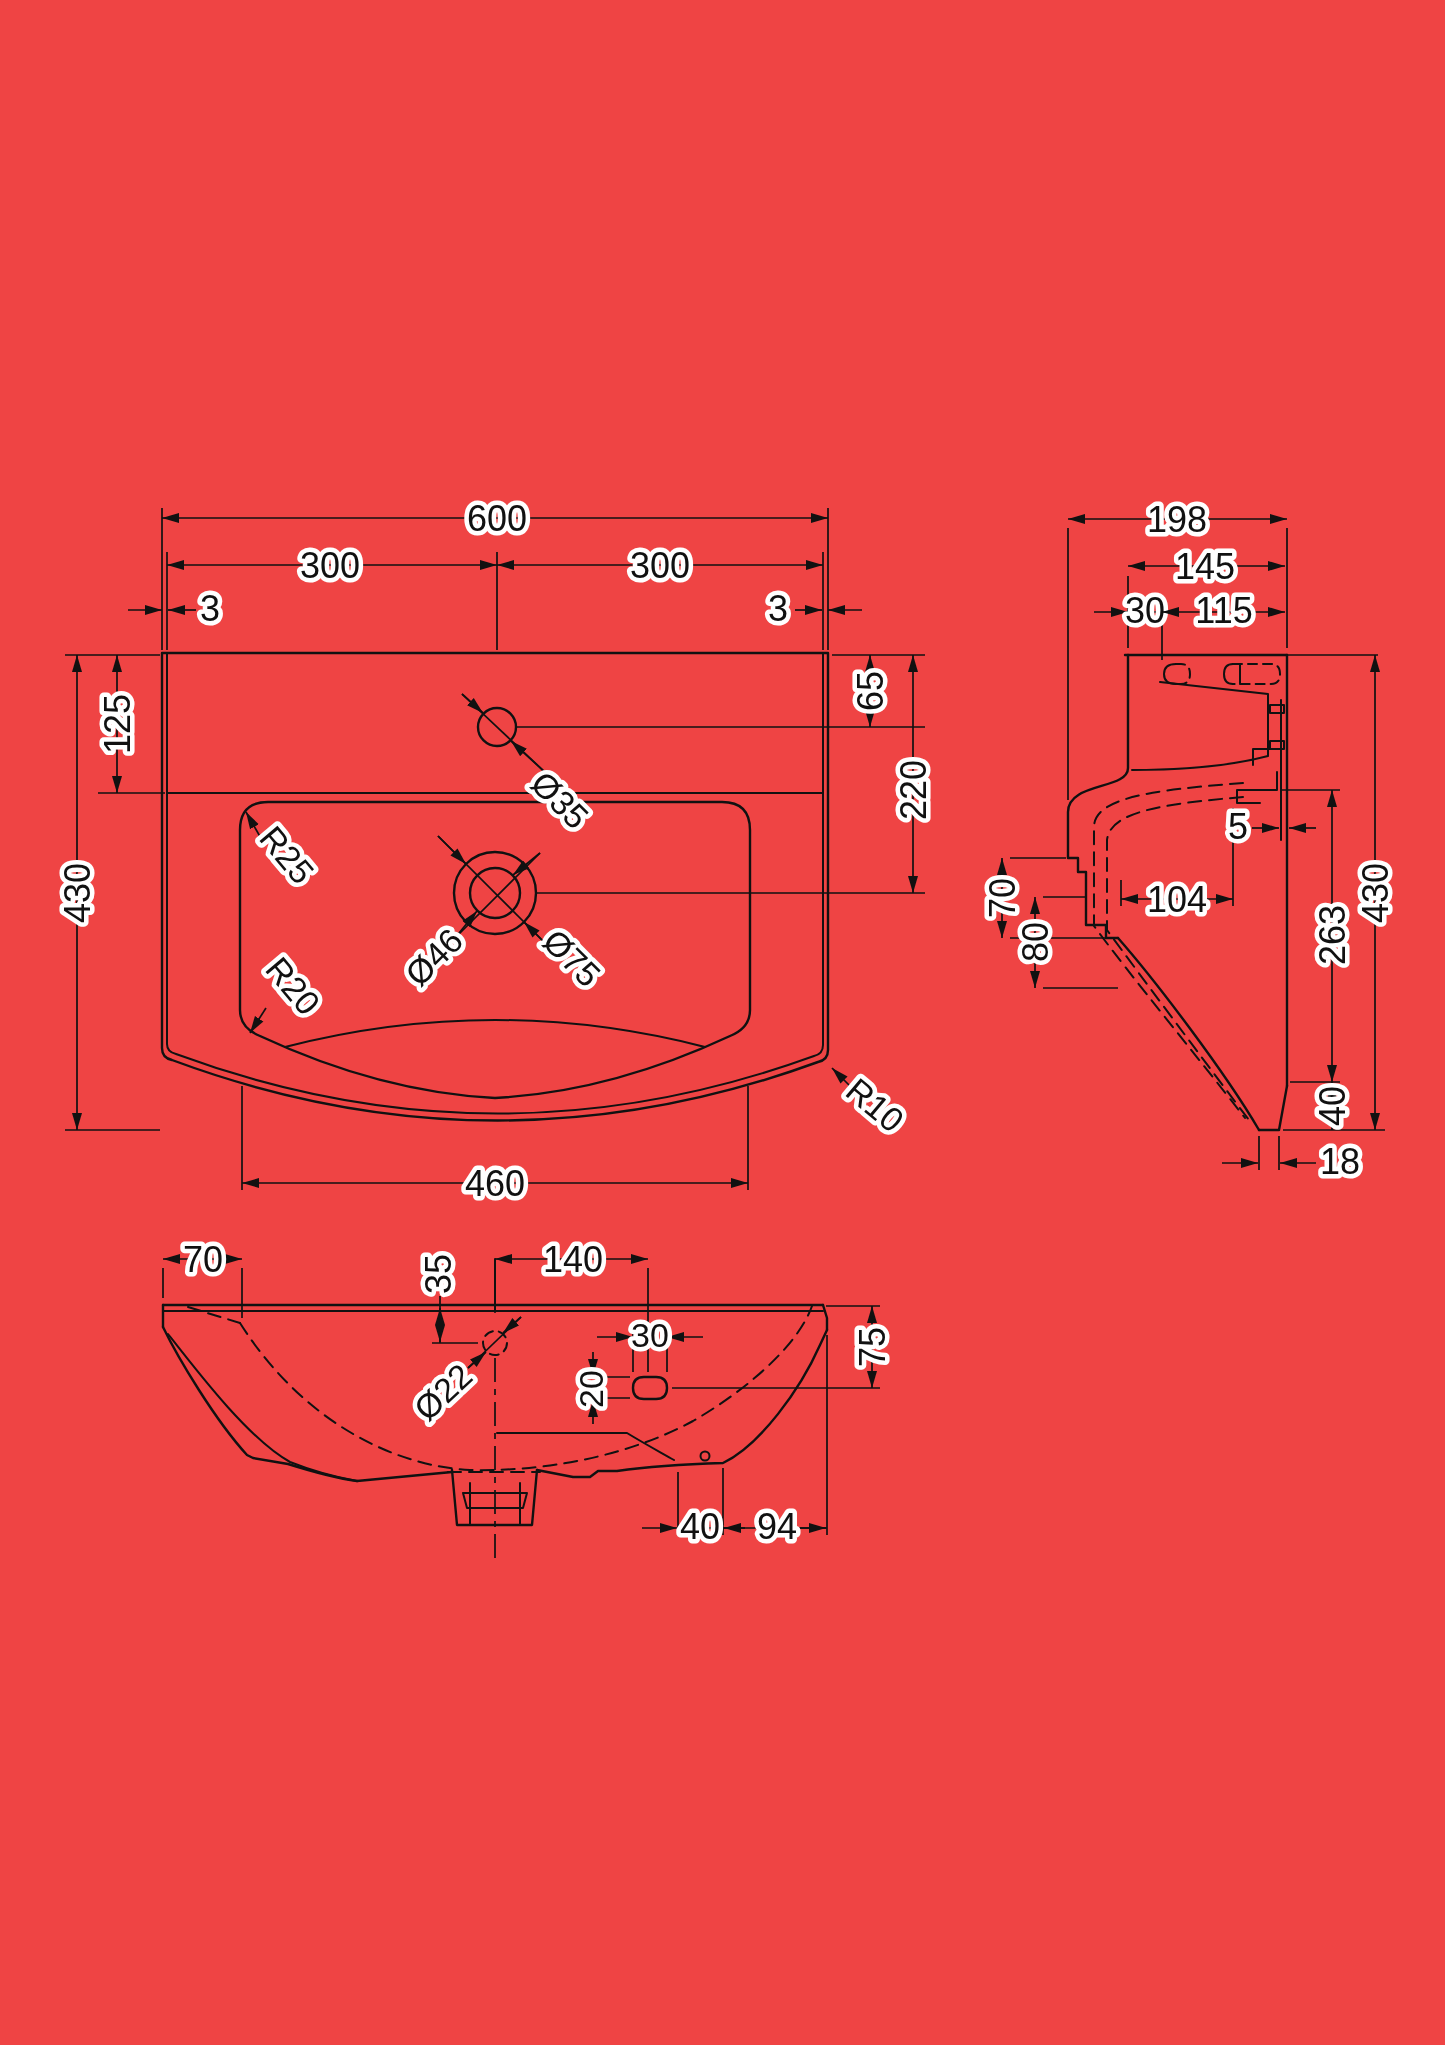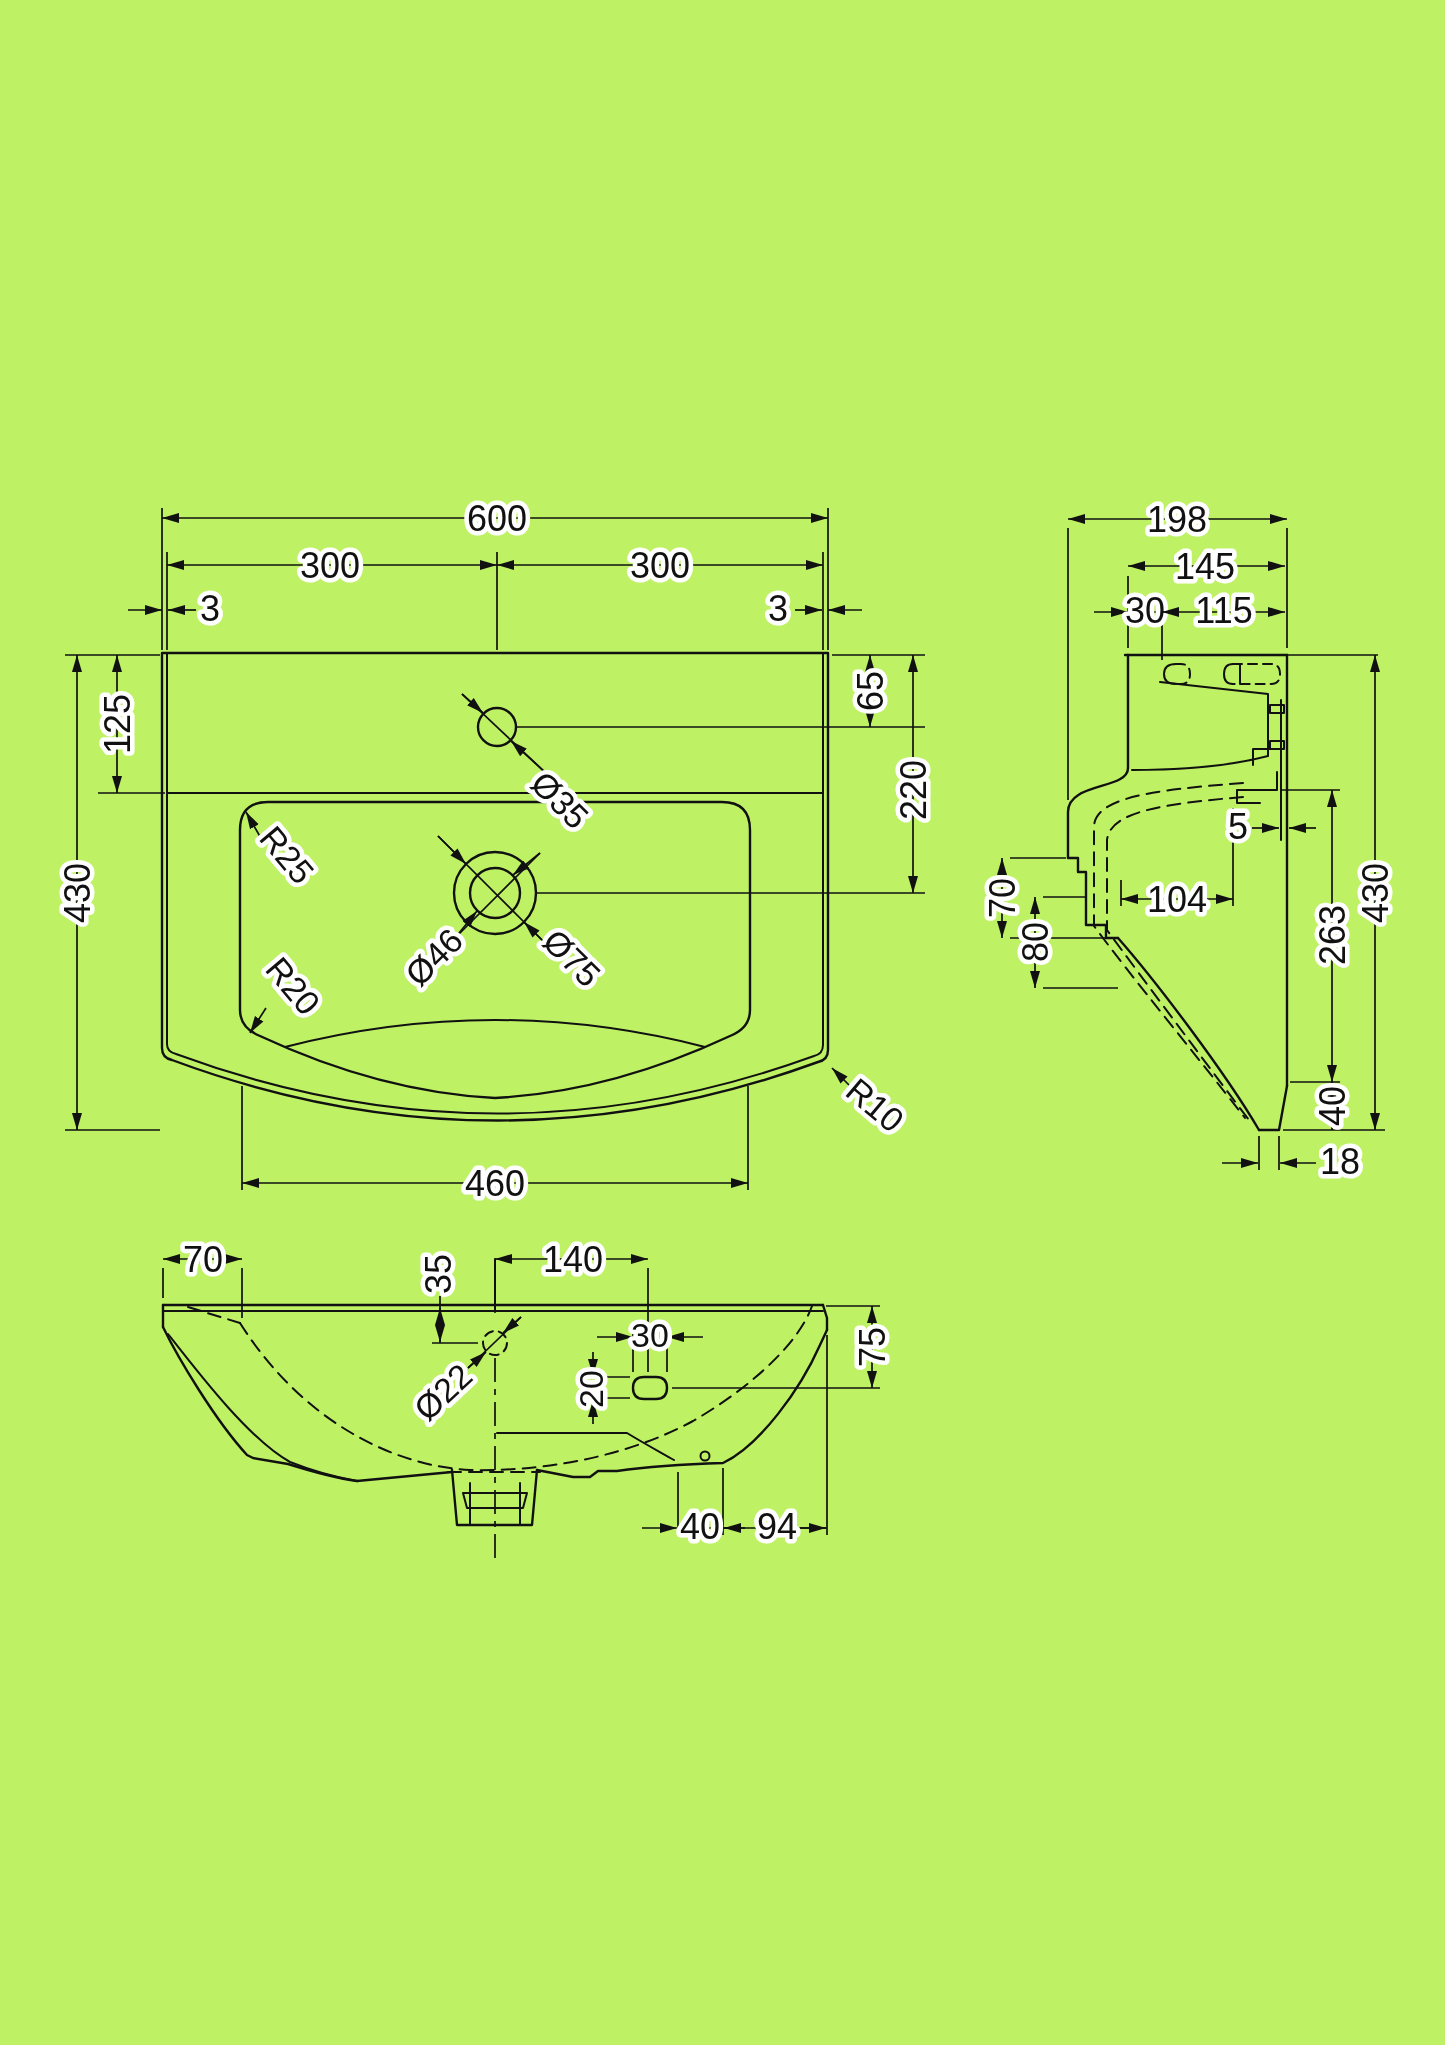--- a/index.html
+++ b/index.html
@@ -1,16 +1,16 @@
 <!DOCTYPE html>
 <html><head>
 <meta charset="utf-8">
 <style>
   html,body{margin:0;padding:0;background:#fff;}
-  #stage{position:relative;width:1445px;height:2045px;background:#bef264;overflow:hidden;
+  #stage{position:relative;width:1445px;height:2045px;background:#ef4444;overflow:hidden;
          font-family:"Liberation Sans",sans-serif;}
   svg{position:absolute;left:0;top:0;}
   .ol{stroke:#111;stroke-width:2.4;fill:none;stroke-linecap:round;stroke-linejoin:round;}
   .th{stroke-width:2;}
   .dash{stroke-dasharray:13 8;}
   .dash2{stroke-dasharray:9 6;}
   .cl{stroke-dasharray:24 7 6 7;}
   .dl{stroke:#111;stroke-width:1.7;fill:none;}
   .dim-text{font-family:"Liberation Sans",sans-serif;font-size:36px;fill:#111;
             paint-order:stroke;stroke:#ffffff;stroke-width:9px;stroke-linejoin:round;

